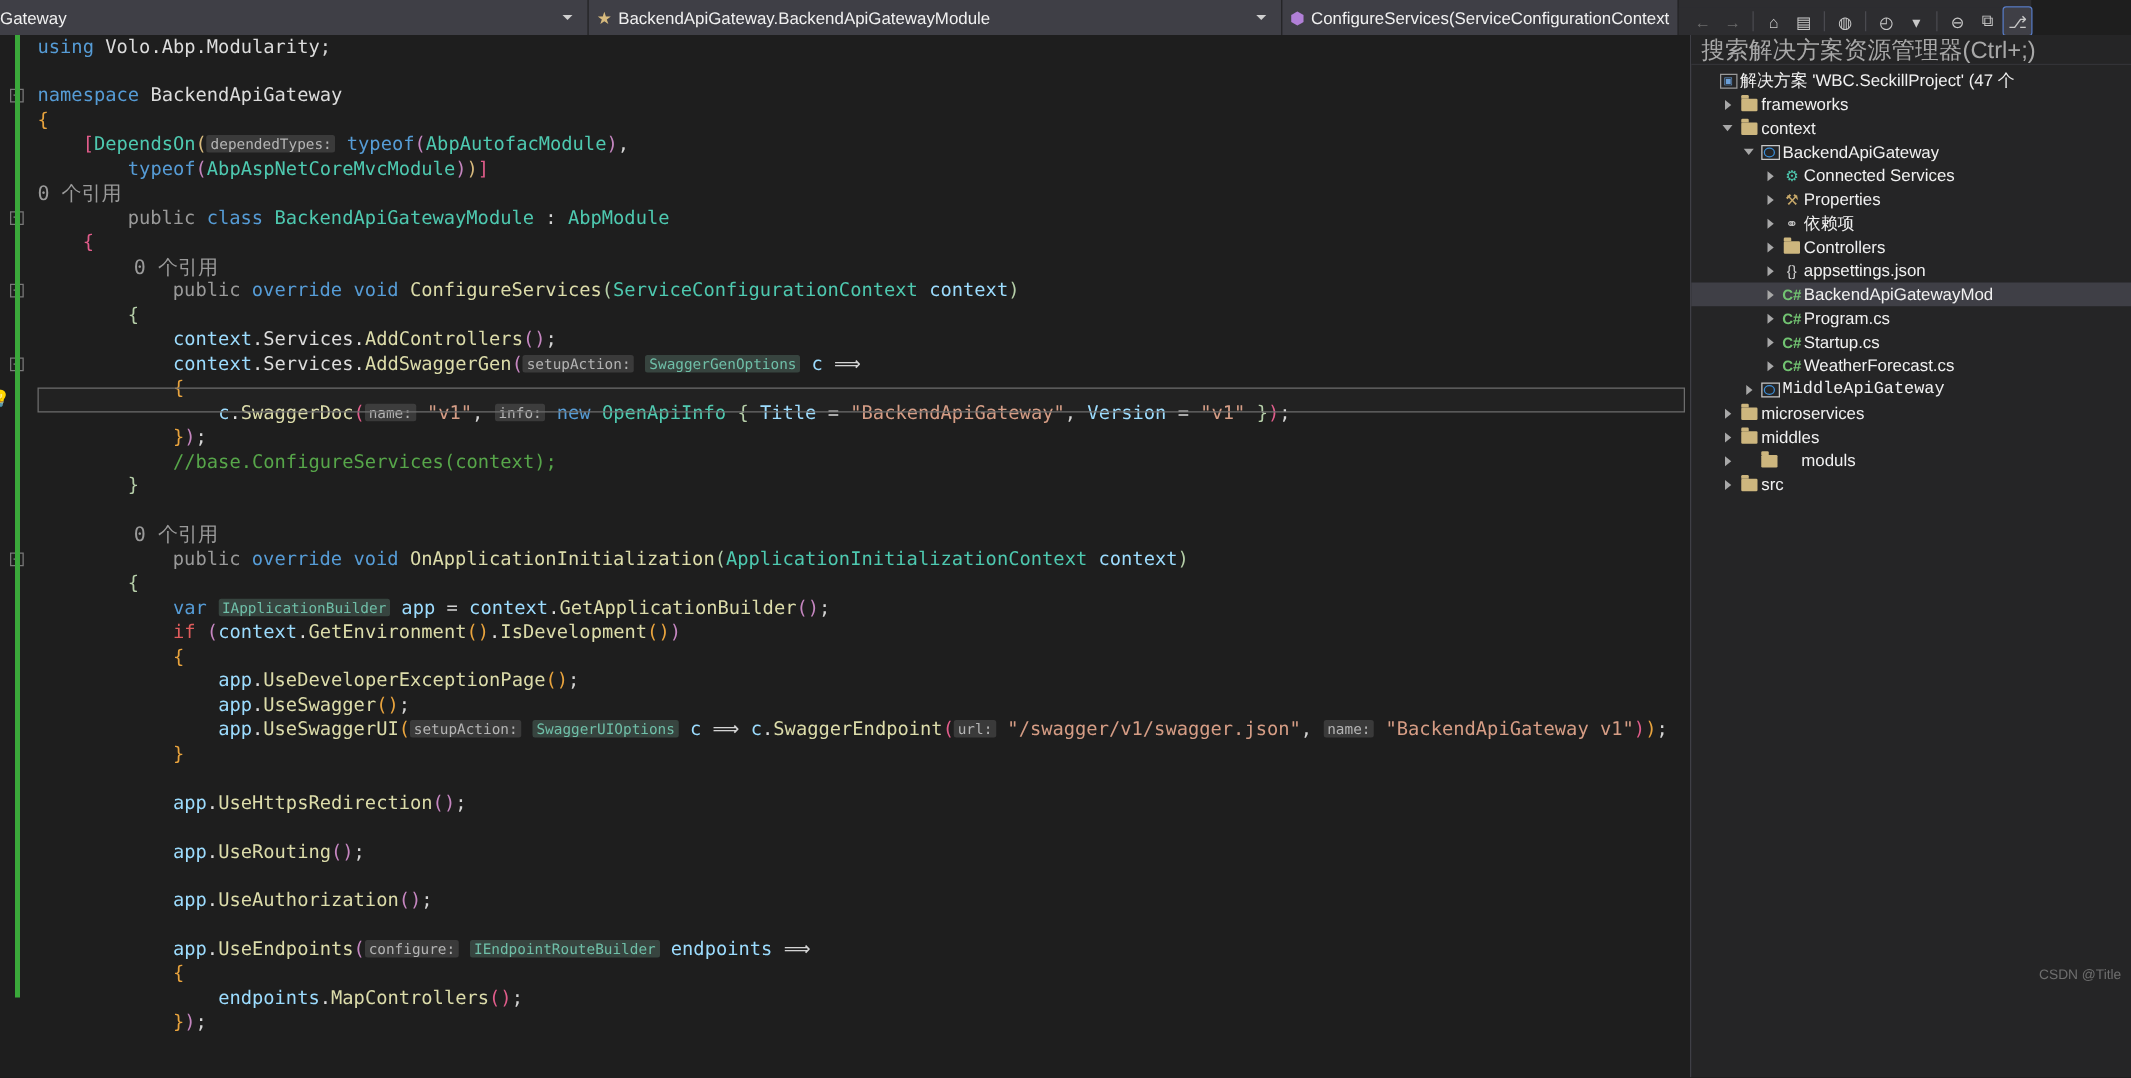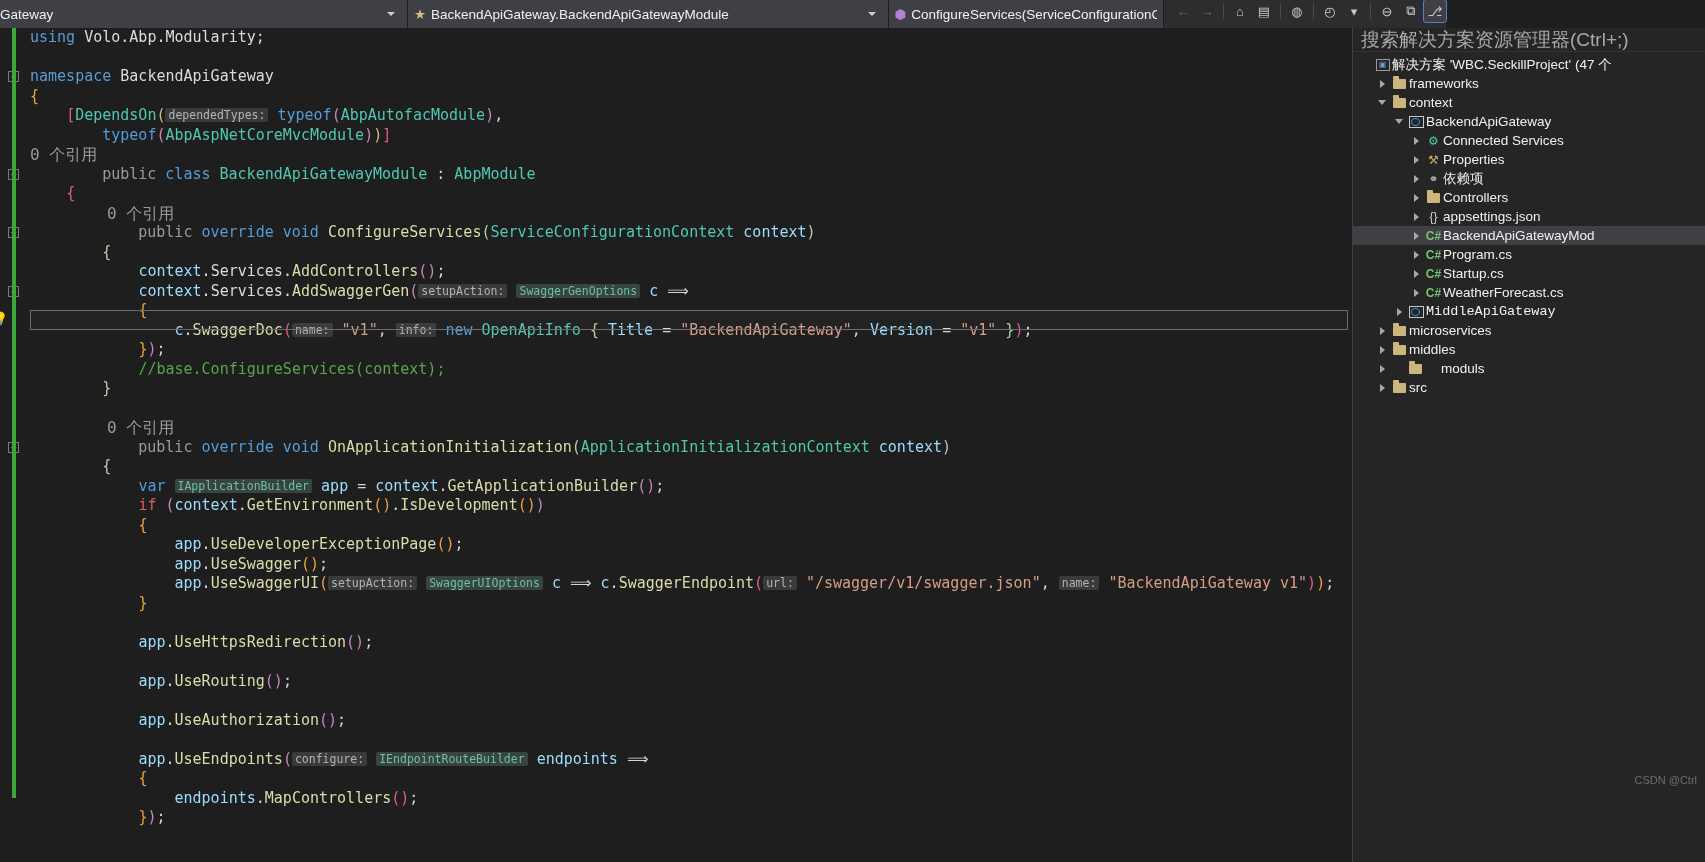--- a/index.html
+++ b/index.html
@@ -6,23 +6,23 @@
   html, body {
     width: 1705px; height: 862px;
     background: #1e1e1e;
     overflow: hidden;
     font-family: "Liberation Sans", sans-serif;
   }
   body { position: relative; }
 
   
   #topbar {
-    position: absolute; top: 0; left: 0; width: 1446px; height: 28px;
+    position: absolute; top: 0; left: 0; width: 1625px; height: 28px;
     background: #2d2d30;
-    display: flex; align-items: flex-start;
+    display: flex; align-items: flex-end;
   }
   .navbox {
     height: 28px; display: flex; align-items: center;
     background: #3f3f46;
     border-right: 1px solid #1e1e1e;
     color: #f1f1f1; font-size: 13.5px;
     padding: 0 6px;
     white-space: nowrap; overflow: hidden;
   }
   #nav-scope { width: 476px; padding-left: 0; }
@@ -384,13 +384,13 @@
           <span class="tri"></span>
         </span>
         <span class="ticon">
           <span class="folder"></span>
         </span>
         <span class="tlabel">src</span>
       </div>
     </div>
 </div>
 
-<div id="watermark">CSDN @Ctrl</div>
+<div id="watermark">CSDN @Title</div>
 
 </body></html>

